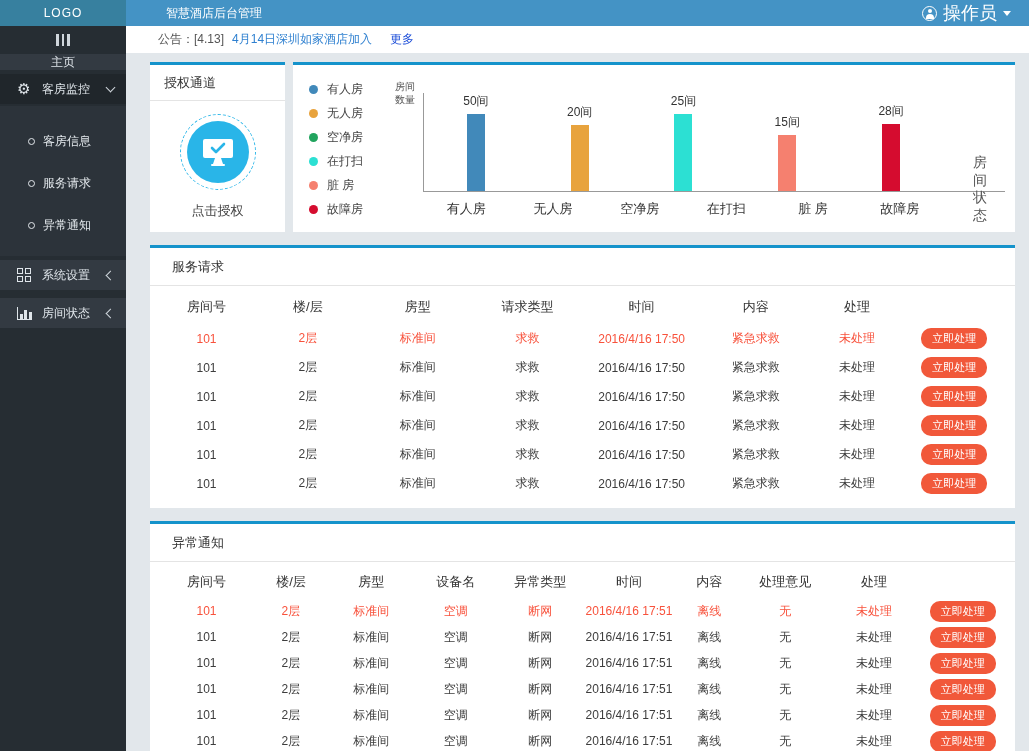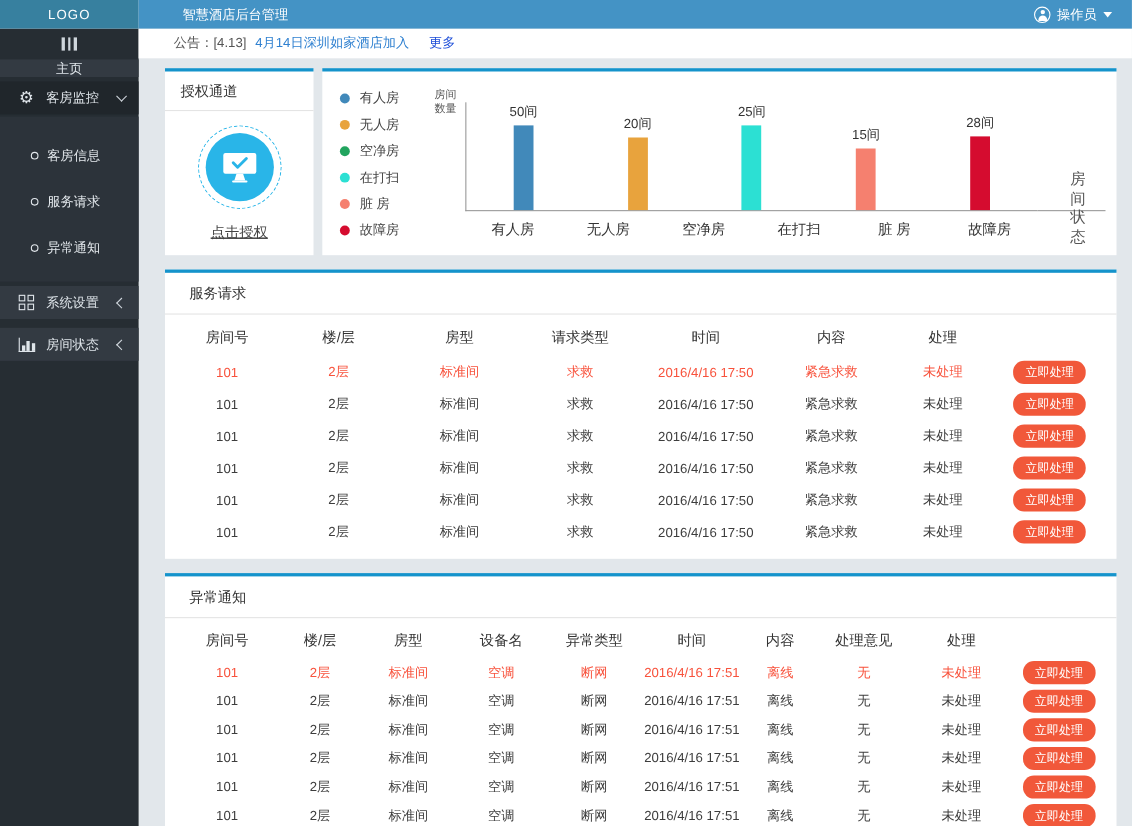--- a/index.html
+++ b/index.html
@@ -4,21 +4,21 @@
 <style>
   * { margin:0; padding:0; box-sizing:border-box; }
   html,body { width:1029px; height:751px; font-family:"Liberation Sans","DejaVu Sans",sans-serif; background:#e2e7eb; overflow:hidden; }
   .app { position:relative; width:1029px; height:751px; background:#e2e7eb; }
 
   
   .topbar { position:absolute; top:0; left:0; width:1029px; height:26px; display:flex; z-index:5; }
   .logo-area { width:126px; height:26px; background:#37809f; color:#fff; font-size:12px; display:flex; align-items:center; justify-content:center; letter-spacing:1px; }
   .titlebar { flex:1; height:26px; background:#4493c5; display:flex; align-items:center; color:#fff; font-size:12px; padding-left:40px; }
   .titlebar .spacer { flex:1; }
-  .user-box { display:flex; align-items:center; gap:6px; padding-right:18px; color:#fff; font-size:12px; cursor:pointer; }
+  .user-box { display:flex; align-items:center; gap:6px; padding-right:18px; color:#fff; font-size:18px; cursor:pointer; }
   .user-icon { width:15px; height:15px; border:1px solid #fff; border-radius:50%; position:relative; }
   .user-icon:before { content:""; position:absolute; top:2px; left:4.5px; width:4px; height:4px; background:#fff; border-radius:50%; }
   .user-icon:after { content:""; position:absolute; top:7px; left:2.5px; width:8px; height:5px; background:#fff; border-radius:4px 4px 0 0; }
   .caret-down { width:0; height:0; border-left:4px solid transparent; border-right:4px solid transparent; border-top:5px solid #fff; }
 
   
   .sidebar { position:absolute; top:26px; left:0; width:126px; height:725px; background:#262d33; color:#dfe5ea; font-size:12px; }
   .sb-toggle { height:28px; display:flex; align-items:center; justify-content:center; gap:3px; cursor:pointer; }
   .sb-toggle i { display:block; width:2.5px; height:12px; background:#cfd6dc; }
   .sb-item { height:16px; background:#333a42; display:flex; align-items:center; justify-content:center; cursor:pointer; margin-bottom:4px; }
@@ -43,21 +43,21 @@
   .announce { position:absolute; top:26px; left:126px; width:903px; height:27px; background:#fff; display:flex; align-items:center; padding-left:32px; font-size:12px; color:#555; gap:8px; }
   .announce .link { color:#2f80d0; cursor:pointer; }
   .announce .more { color:#1d4ed8; margin-left:10px; cursor:pointer; }
 
   
   .main { position:absolute; top:53px; left:126px; width:903px; height:698px; padding:9px 14px 0 24px; }
   .card { background:#fff; border-top:3px solid #1593cb; }
   .row1 { display:flex; gap:8px; height:170px; }
   .auth-card { width:135px; flex:none; display:flex; flex-direction:column; }
   .auth-title { font-size:13px; color:#333; padding:9px 0 8px 14px; border-bottom:1px solid #e4e4e4; }
-  .auth-body { flex:1; display:flex; flex-direction:column; align-items:center; justify-content:center; cursor:pointer;text-decoration:underline; }
+  .auth-body { flex:1; display:flex; flex-direction:column; align-items:center; justify-content:center; cursor:pointer; }
   .auth-ring { width:76px; height:76px; border:1px dashed #29b5e8; border-radius:50%; display:flex; align-items:center; justify-content:center; }
   .auth-circle { width:62px; height:62px; background:#29b5e8; border-radius:50%; display:flex; align-items:center; justify-content:center; }
   .auth-text { margin-top:12px; font-size:13px; color:#444; }
 
   .chart-card { flex:1; display:flex; padding:14px 10px 8px 16px; }
   .legend { width:84px; flex:none; display:flex; flex-direction:column; justify-content:space-between; padding:2px 0 6px 0; }
   .legend-item { display:flex; align-items:center; gap:9px; font-size:12px; color:#444; }
   .legend-dot { width:9px; height:9px; border-radius:50%; flex:none; }
   .plot-wrap { flex:1; position:relative; padding:0 0 0 30px; }
   .ylabel { position:absolute; left:2px; top:2px; width:24px; font-size:10px; color:#555; line-height:1.25; }

